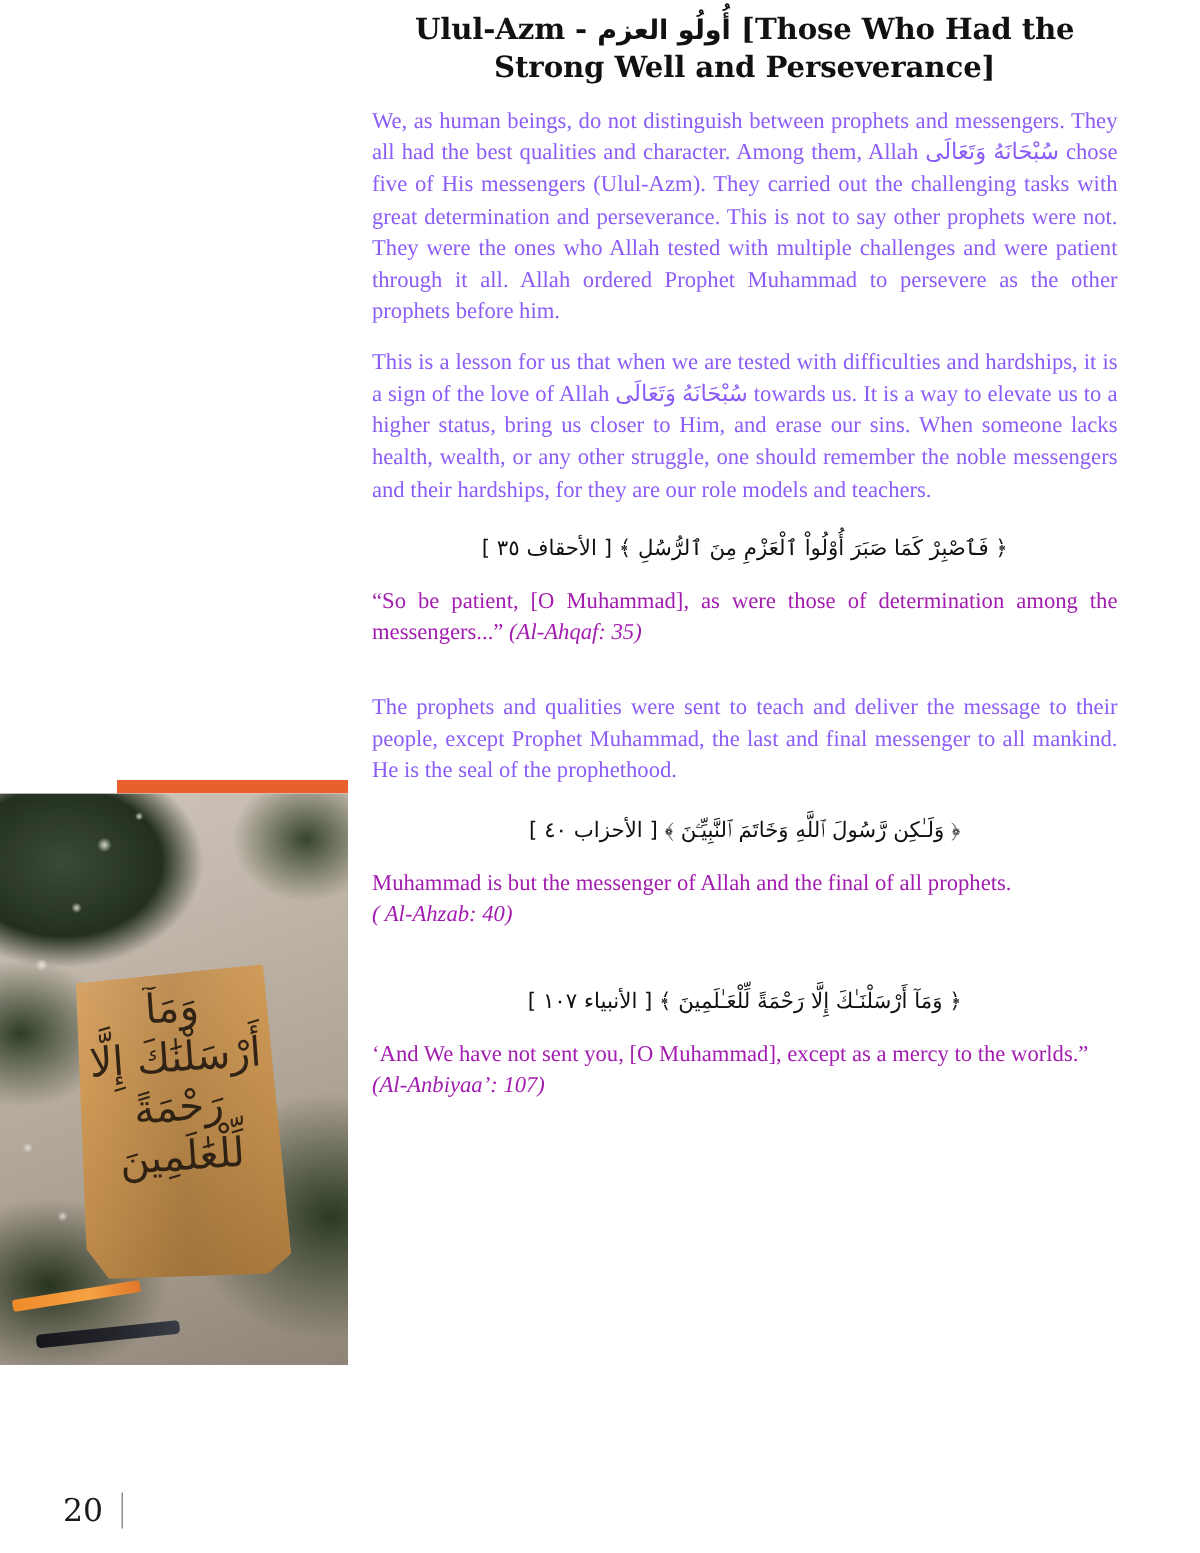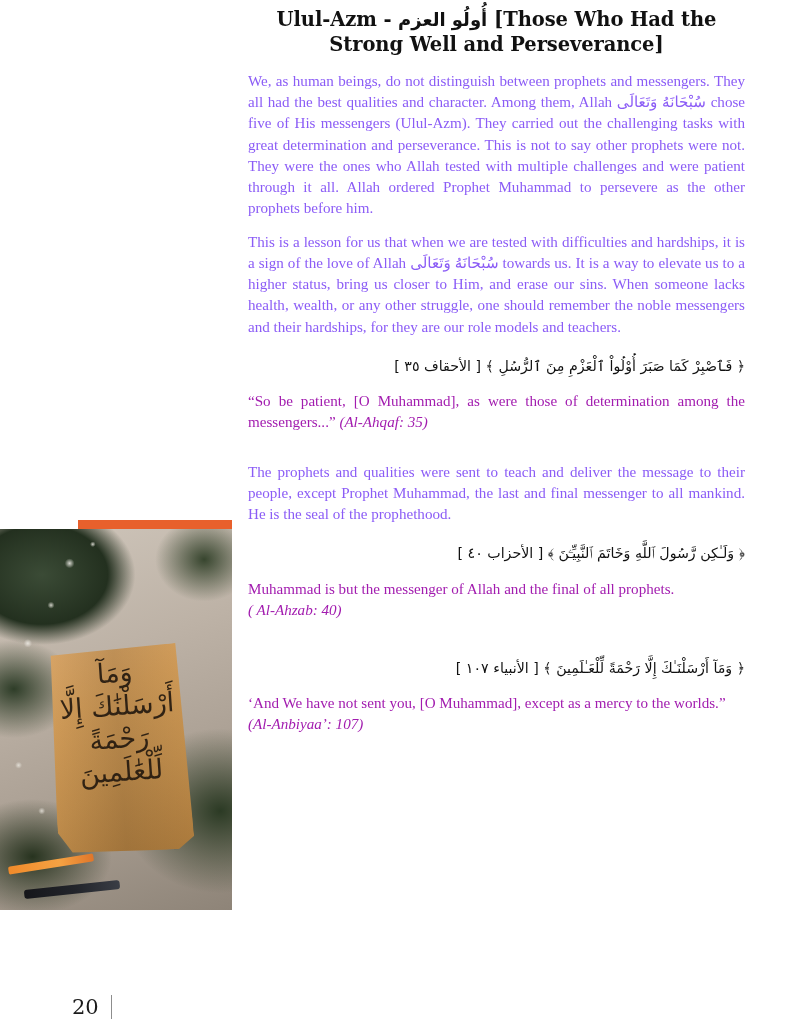--- a/index.html
+++ b/index.html
@@ -57,21 +57,21 @@
     color: #8b5cf6;
     -webkit-hyphens: auto;
     hyphens: auto;
   }
   p.body-text:last-child { margin-bottom: 0; }
 
   
   .verse {
     font-family: "DejaVu Sans", sans-serif;
     direction: rtl;
-    text-align: right;
+    text-align: center;
     font-size: 14.2px;
     line-height: 1.7;
     margin: 16px 0 13px 0;
     color: #111111;
   }
 
   
   .translation {
     font-size: 15.1px;
     line-height: 1.40;
@@ -185,21 +185,21 @@
     width: 86px;
     height: 8px;
     background: linear-gradient(90deg, #f08a2a 0%, #f5a243 60%, #e0762a 100%);
     border-radius: 2px;
     transform: rotate(-9deg);
   }
 
   
   .footer {
     position: absolute;
-    left: 72px;
+    left: 42px;
     bottom: 16px;
     display: flex;
     align-items: center;
     gap: 12px;
     justify-content: flex-end;
   }
   .folio-number {
     font-family: "DejaVu Serif", serif;
     font-size: 21px;
     color: #1b1b1b;

